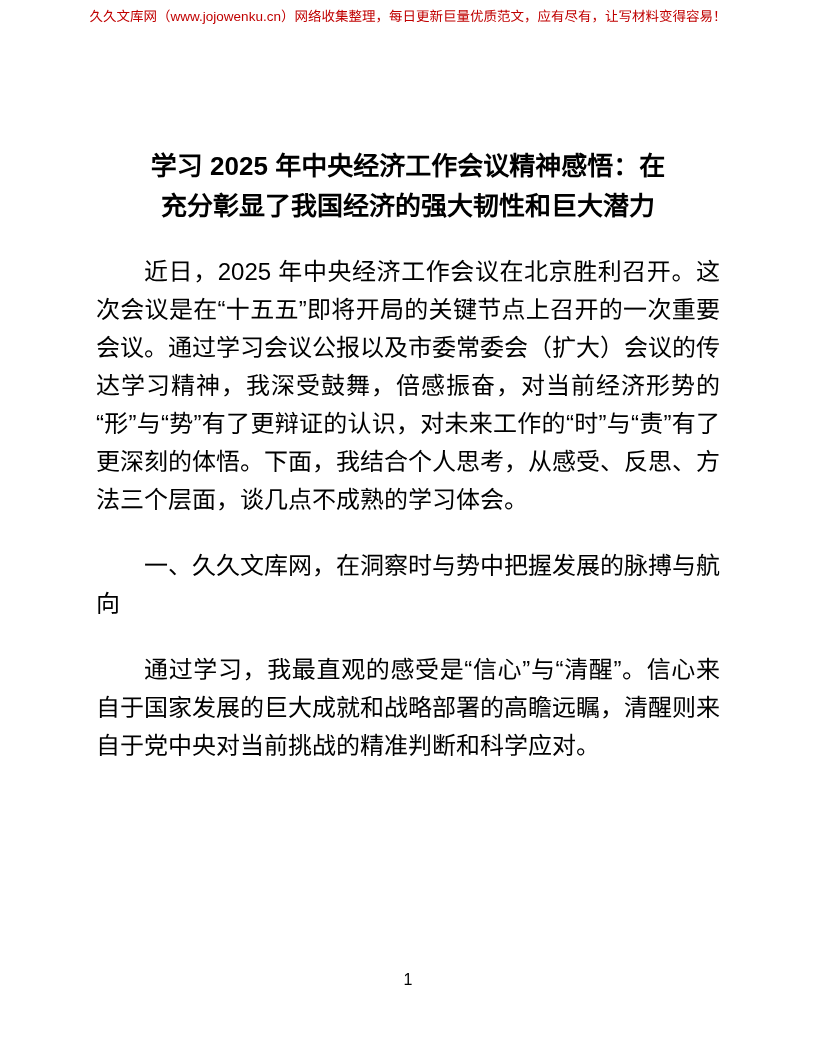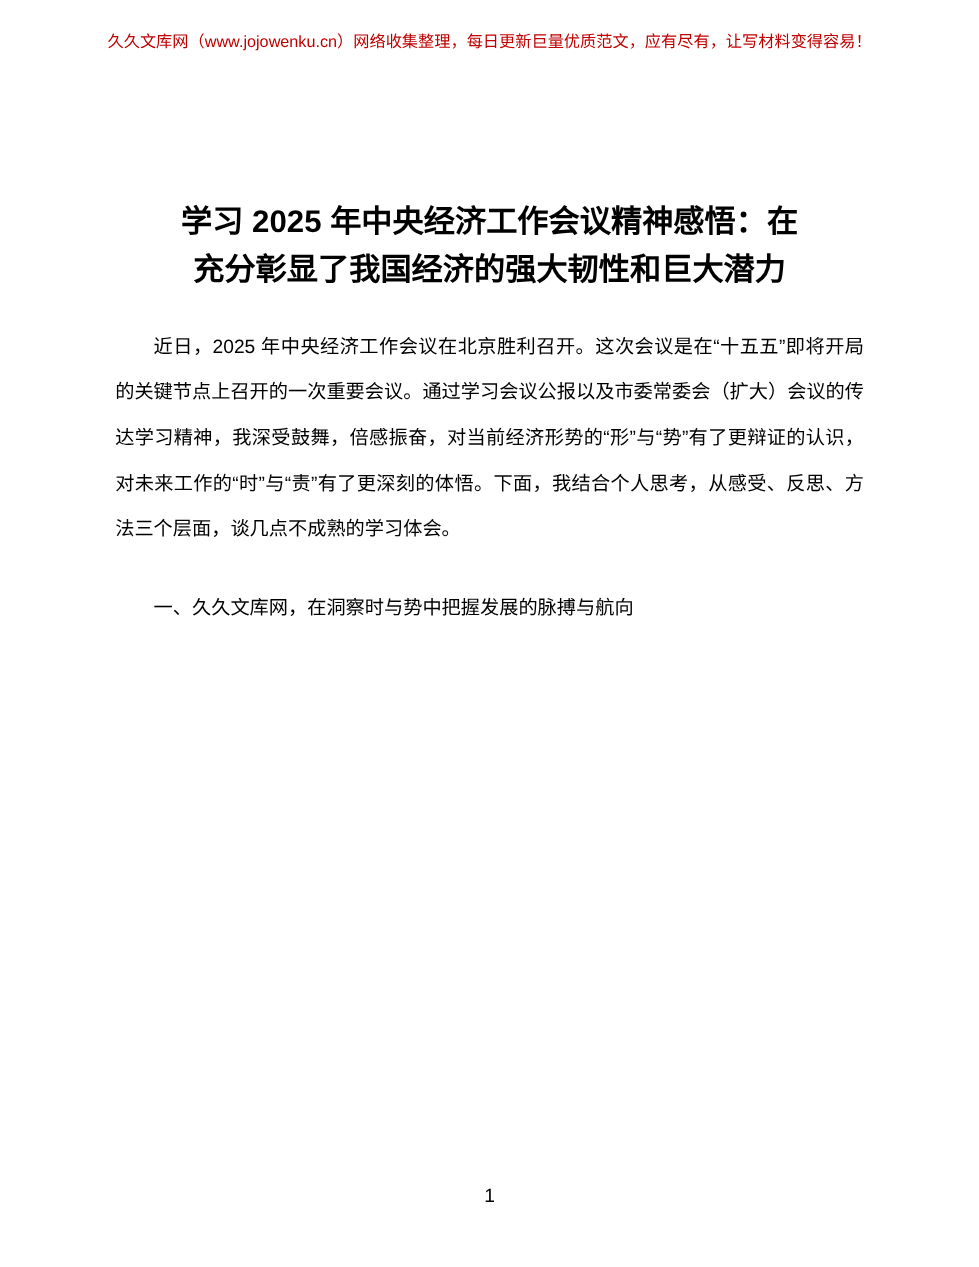--- a/index.html
+++ b/index.html
@@ -4,21 +4,21 @@
 <style>
   html, body {
     margin: 0;
     padding: 0;
     background: #ffffff;
   }
   .page {
     position: relative;
     width: 816px;
     height: 1036px;
-    margin: 18px auto;
+    margin: 0 auto;
     background: #ffffff;
     overflow: hidden;
     font-family: "Liberation Sans", "DejaVu Sans", sans-serif;
     color: #000000;
   }
   .header-notice {
     position: absolute;
     top: 8px;
     left: 40px;
     right: 40px;
@@ -37,21 +37,21 @@
   .doc-title {
     margin: 0 0 27px 0;
     text-align: center;
     font-size: 26px;
     line-height: 40px;
     font-weight: bold;
     color: #000000;
   }
   .para {
     margin: 0 0 28px 0;
-    font-size: 16px;
+    font-size: 24px;
     line-height: 38px;
     text-align: justify;
     text-indent: 2em;
     color: #000000;
     word-break: break-all;
   }
   .page-number {
     position: absolute;
     bottom: 46px;
     left: 0;
@@ -73,19 +73,20 @@
 
     <h1 class="doc-title">
       <span>学习 2025 年中央经济工作会议精神感悟：在</span><br>
       <span>充分彰显了我国经济的强大韧性和巨大潜力</span>
     </h1>
 
     <p class="para">近日，2025 年中央经济工作会议在北京胜利召开。这次会议是在“十五五”即将开局的关键节点上召开的一次重要会议。通过学习会议公报以及市委常委会（扩大）会议的传达学习精神，我深受鼓舞，倍感振奋，对当前经济形势的“形”与“势”有了更辩证的认识，对未来工作的“时”与“责”有了更深刻的体悟。下面，我结合个人思考，从感受、反思、方法三个层面，谈几点不成熟的学习体会。</p>
 
     <p class="para">一、久久文库网，在洞察时与势中把握发展的脉搏与航向</p>
 
+    <p class="para">通过学习，我最直观的感受是“信心”与“清醒”。信心来自于国家发展的巨大成就和战略部署的高瞻远瞩，清醒则来自于党中央对当前挑战的精准判断和科学应对。</p>
 
 
   </div>
 
   <div class="page-number">1</div>
 
 </div>
 
 </body></html>

